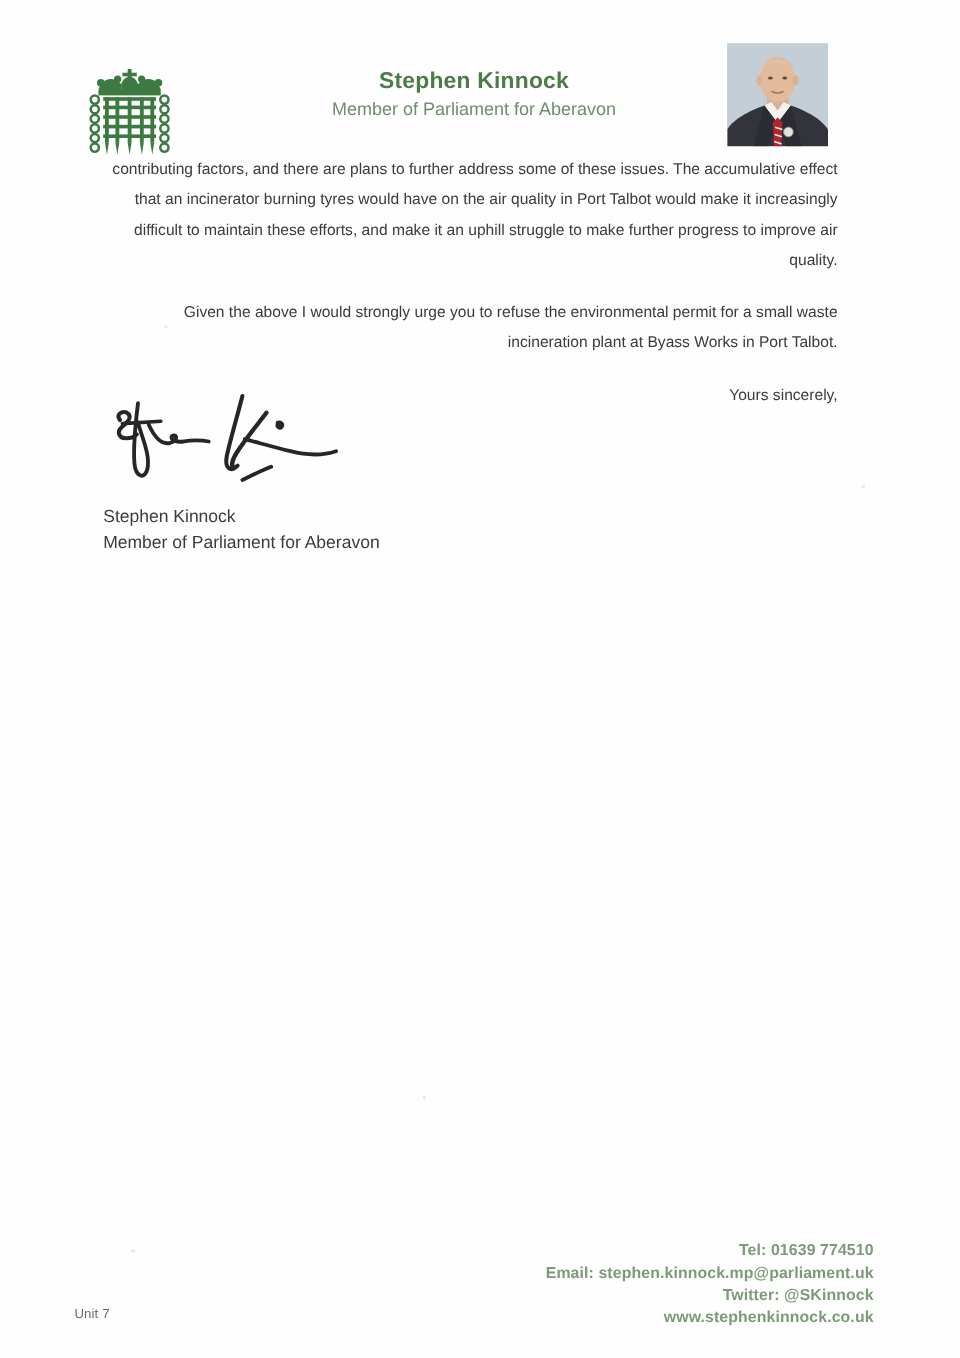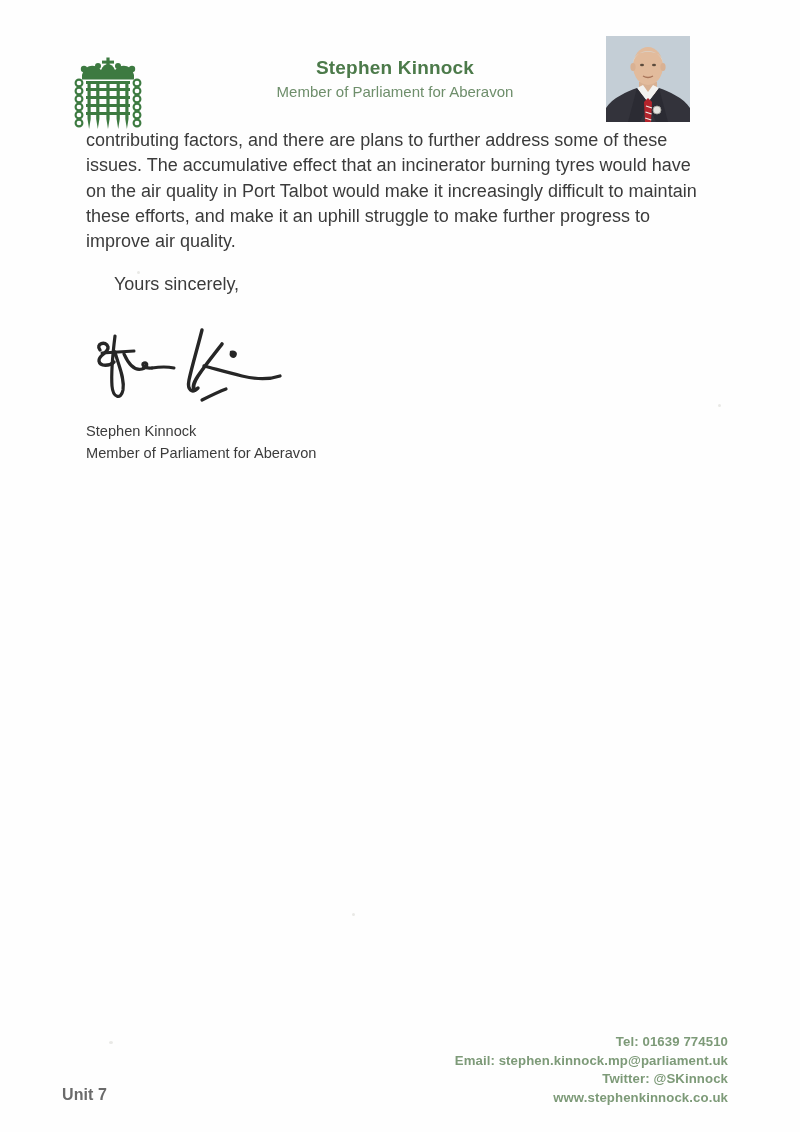--- a/index.html
+++ b/index.html
@@ -65,25 +65,25 @@
   .portrait svg { display: block; }
 
   
   .letter-body {
     position: absolute;
     left: 86px;
     top: 128px;
     width: 612px;
   }
   .para {
-    font-size: 18px;
+    font-size: 13px;
     line-height: 25.3px;
     color: #3b3b3b;
     margin: 0 0 18px 0;
-    text-align: left;
+    text-align: right;
   }
   .para.closing {
     margin-bottom: 0;
     margin-left: 28px;
   }
 
   
   .signature-area {
     position: absolute;
     left: 86px;
@@ -103,24 +103,24 @@
     font-size: 14.6px;
     line-height: 22px;
     color: #3b3b3b;
   }
 
   
   .footer-address {
     position: absolute;
     left: 62px;
     bottom: 28px;
-    font-size: 16px;
+    font-size: 11px;
     line-height: 18.5px;
     color: #6a6a6a;
-    font-weight: bold;
+    font-weight: normal;
     letter-spacing: 0.1px;
     text-align: right;
   }
   .footer-contact {
     position: absolute;
     right: 72px;
     bottom: 25px;
     text-align: right;
     font-size: 13.2px;
     line-height: 18.5px;
@@ -233,20 +233,21 @@
         <path d="M42 62 L46 66 L45 86 L39 86 L38 66 Z" fill="#b3242c"></path>
         <path d="M40 70 L46 72 M39.5 76 L45.6 78 M39.2 82 L45.3 84" stroke="#f0eeea" stroke-width="1.3"></path>
 
         <circle cx="51" cy="74" r="4" fill="#e3e3df" stroke="#9a9a96" stroke-width="0.8"></circle>
       </svg>
     </div>
   </div>
 
   <div class="letter-body">
     <p class="para">contributing factors, and there are plans to further address some of these issues. The accumulative effect that an incinerator burning tyres would have on the air quality in Port Talbot would make it increasingly difficult to maintain these efforts, and make it an uphill struggle to make further progress to improve air quality.</p>
+    <p class="para">Given the above I would strongly urge you to refuse the environmental permit for a small waste incineration plant at Byass Works in Port Talbot.</p>
     <p class="para closing">Yours sincerely,</p>
   </div>
 
   <div class="signature-area">
     <svg viewBox="0 0 300 95" width="300" height="95" aria-hidden="true">
       <g fill="none" stroke="#262626" stroke-linecap="round" stroke-linejoin="round">
 
         <path d="M14 28 C9 22, 20 18, 22 25 C23 31, 12 33, 13 39 C14 45, 24 44, 28 40" stroke-width="3.4"></path>
         <path d="M29 14 C27 30, 25 50, 26 64 C27 76, 35 78, 37 68 C39 56, 32 42, 29 30" stroke-width="3.2"></path>
         <path d="M16 31 L48 29" stroke-width="3"></path>

